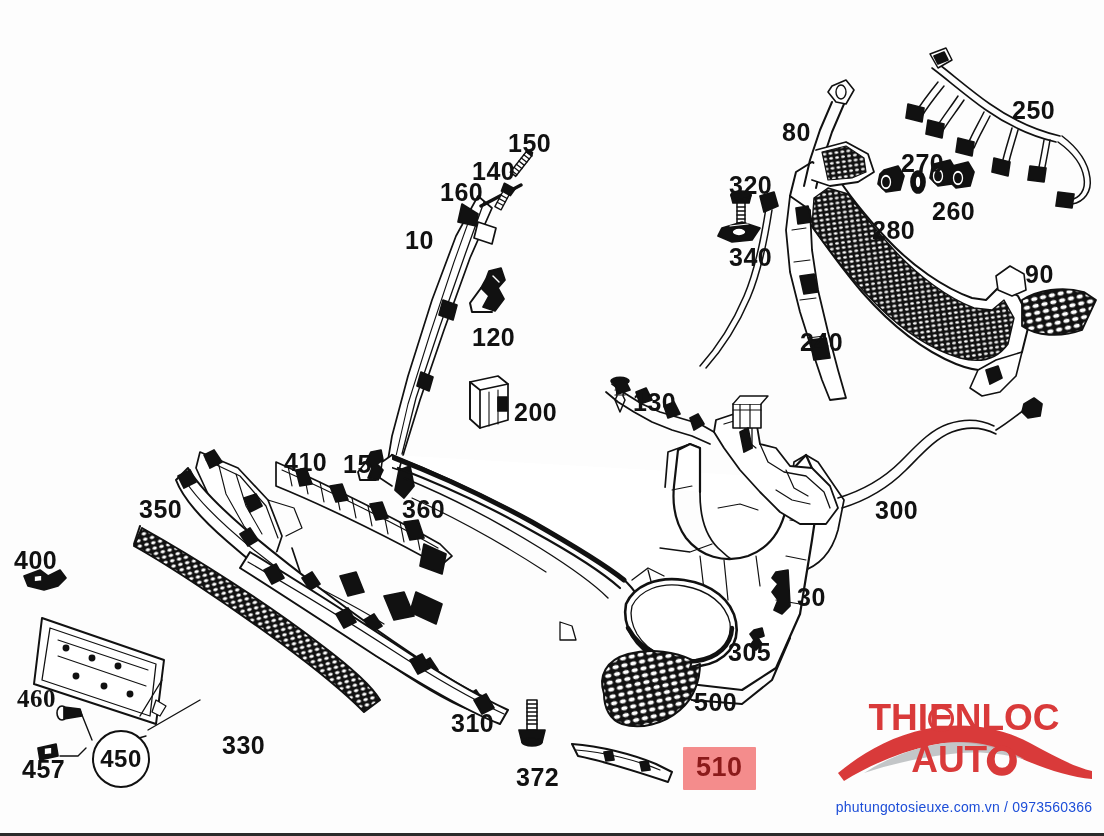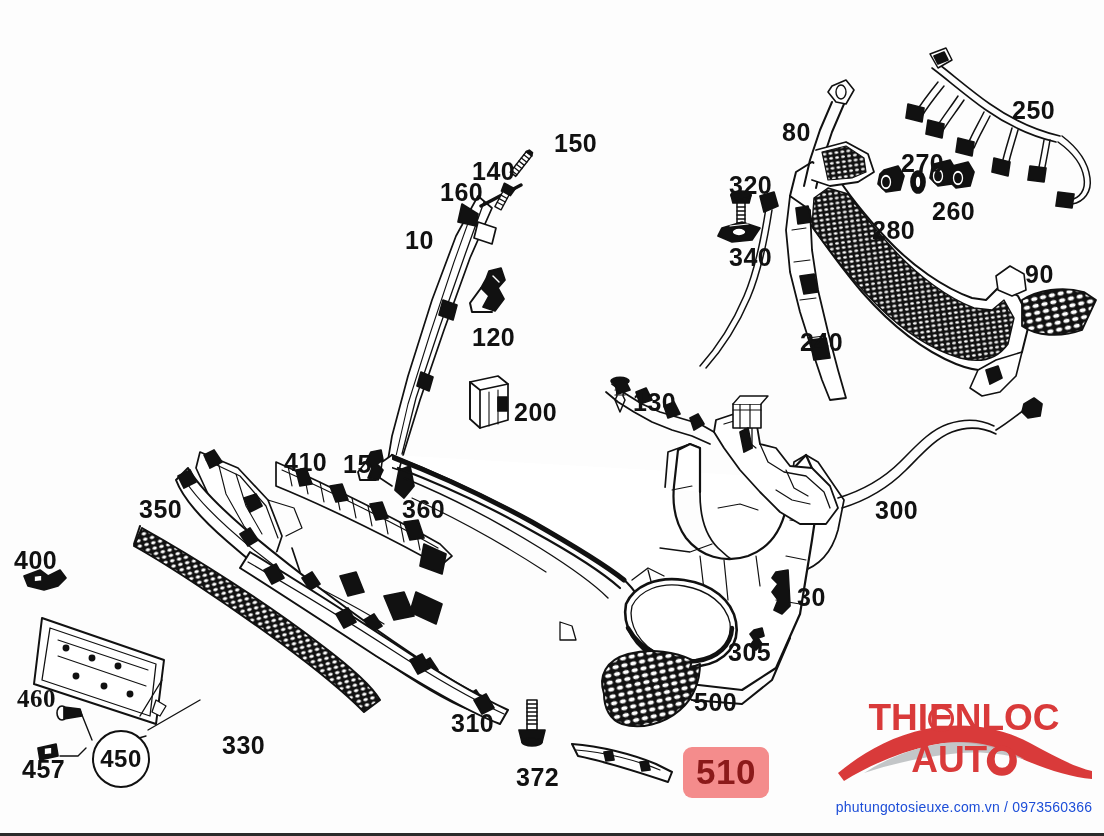--- a/index.html
+++ b/index.html
@@ -34,22 +34,22 @@
     border:2.5px solid #111;
     border-radius:50%;
     background:#fff;
     display:flex;align-items:center;justify-content:center;
     font-size:24px;
   }
   .label.hl{
     background:#f48c8c;
     color:#8b1a1a;
     padding:7px 13px 9px 13px;
-    font-size:35px;
-    border-radius:9px;
+    font-size:27px;
+    border-radius:1px;
   }
 
   
   #logo{
     position:absolute;
     right:6px;bottom:16px;
     width:268px;height:104px;
     pointer-events:none;
   }
   #logo-wordmark{
@@ -558,21 +558,21 @@
 
   <div id="labels">
     <div class="label" style="left:405px;top:228px;">10</div>
     <div class="label" style="left:343px;top:452px;">15</div>
     <div class="label" style="left:797px;top:585px;">30</div>
     <div class="label" style="left:782px;top:120px;">80</div>
     <div class="label" style="left:1025px;top:262px;">90</div>
     <div class="label" style="left:472px;top:325px;">120</div>
     <div class="label" style="left:633px;top:390px;">130</div>
     <div class="label" style="left:472px;top:159px;">140</div>
-    <div class="label" style="left:508px;top:131px;margin-left:46px;">150</div>
+    <div class="label" style="left:508px;top:131px;">150</div>
     <div class="label" style="left:440px;top:180px;">160</div>
     <div class="label" style="left:514px;top:400px;">200</div>
     <div class="label" style="left:800px;top:330px;">240</div>
     <div class="label" style="left:1012px;top:98px;">250</div>
     <div class="label" style="left:932px;top:199px;">260</div>
     <div class="label" style="left:901px;top:151px;text-align:center;">270</div>
     <div class="label" style="left:872px;top:210px;margin-top:8px;">280</div>
     <div class="label" style="left:875px;top:498px;">300</div>
     <div class="label" style="left:728px;top:640px;">305</div>
     <div class="label" style="left:451px;top:711px;">310</div>

